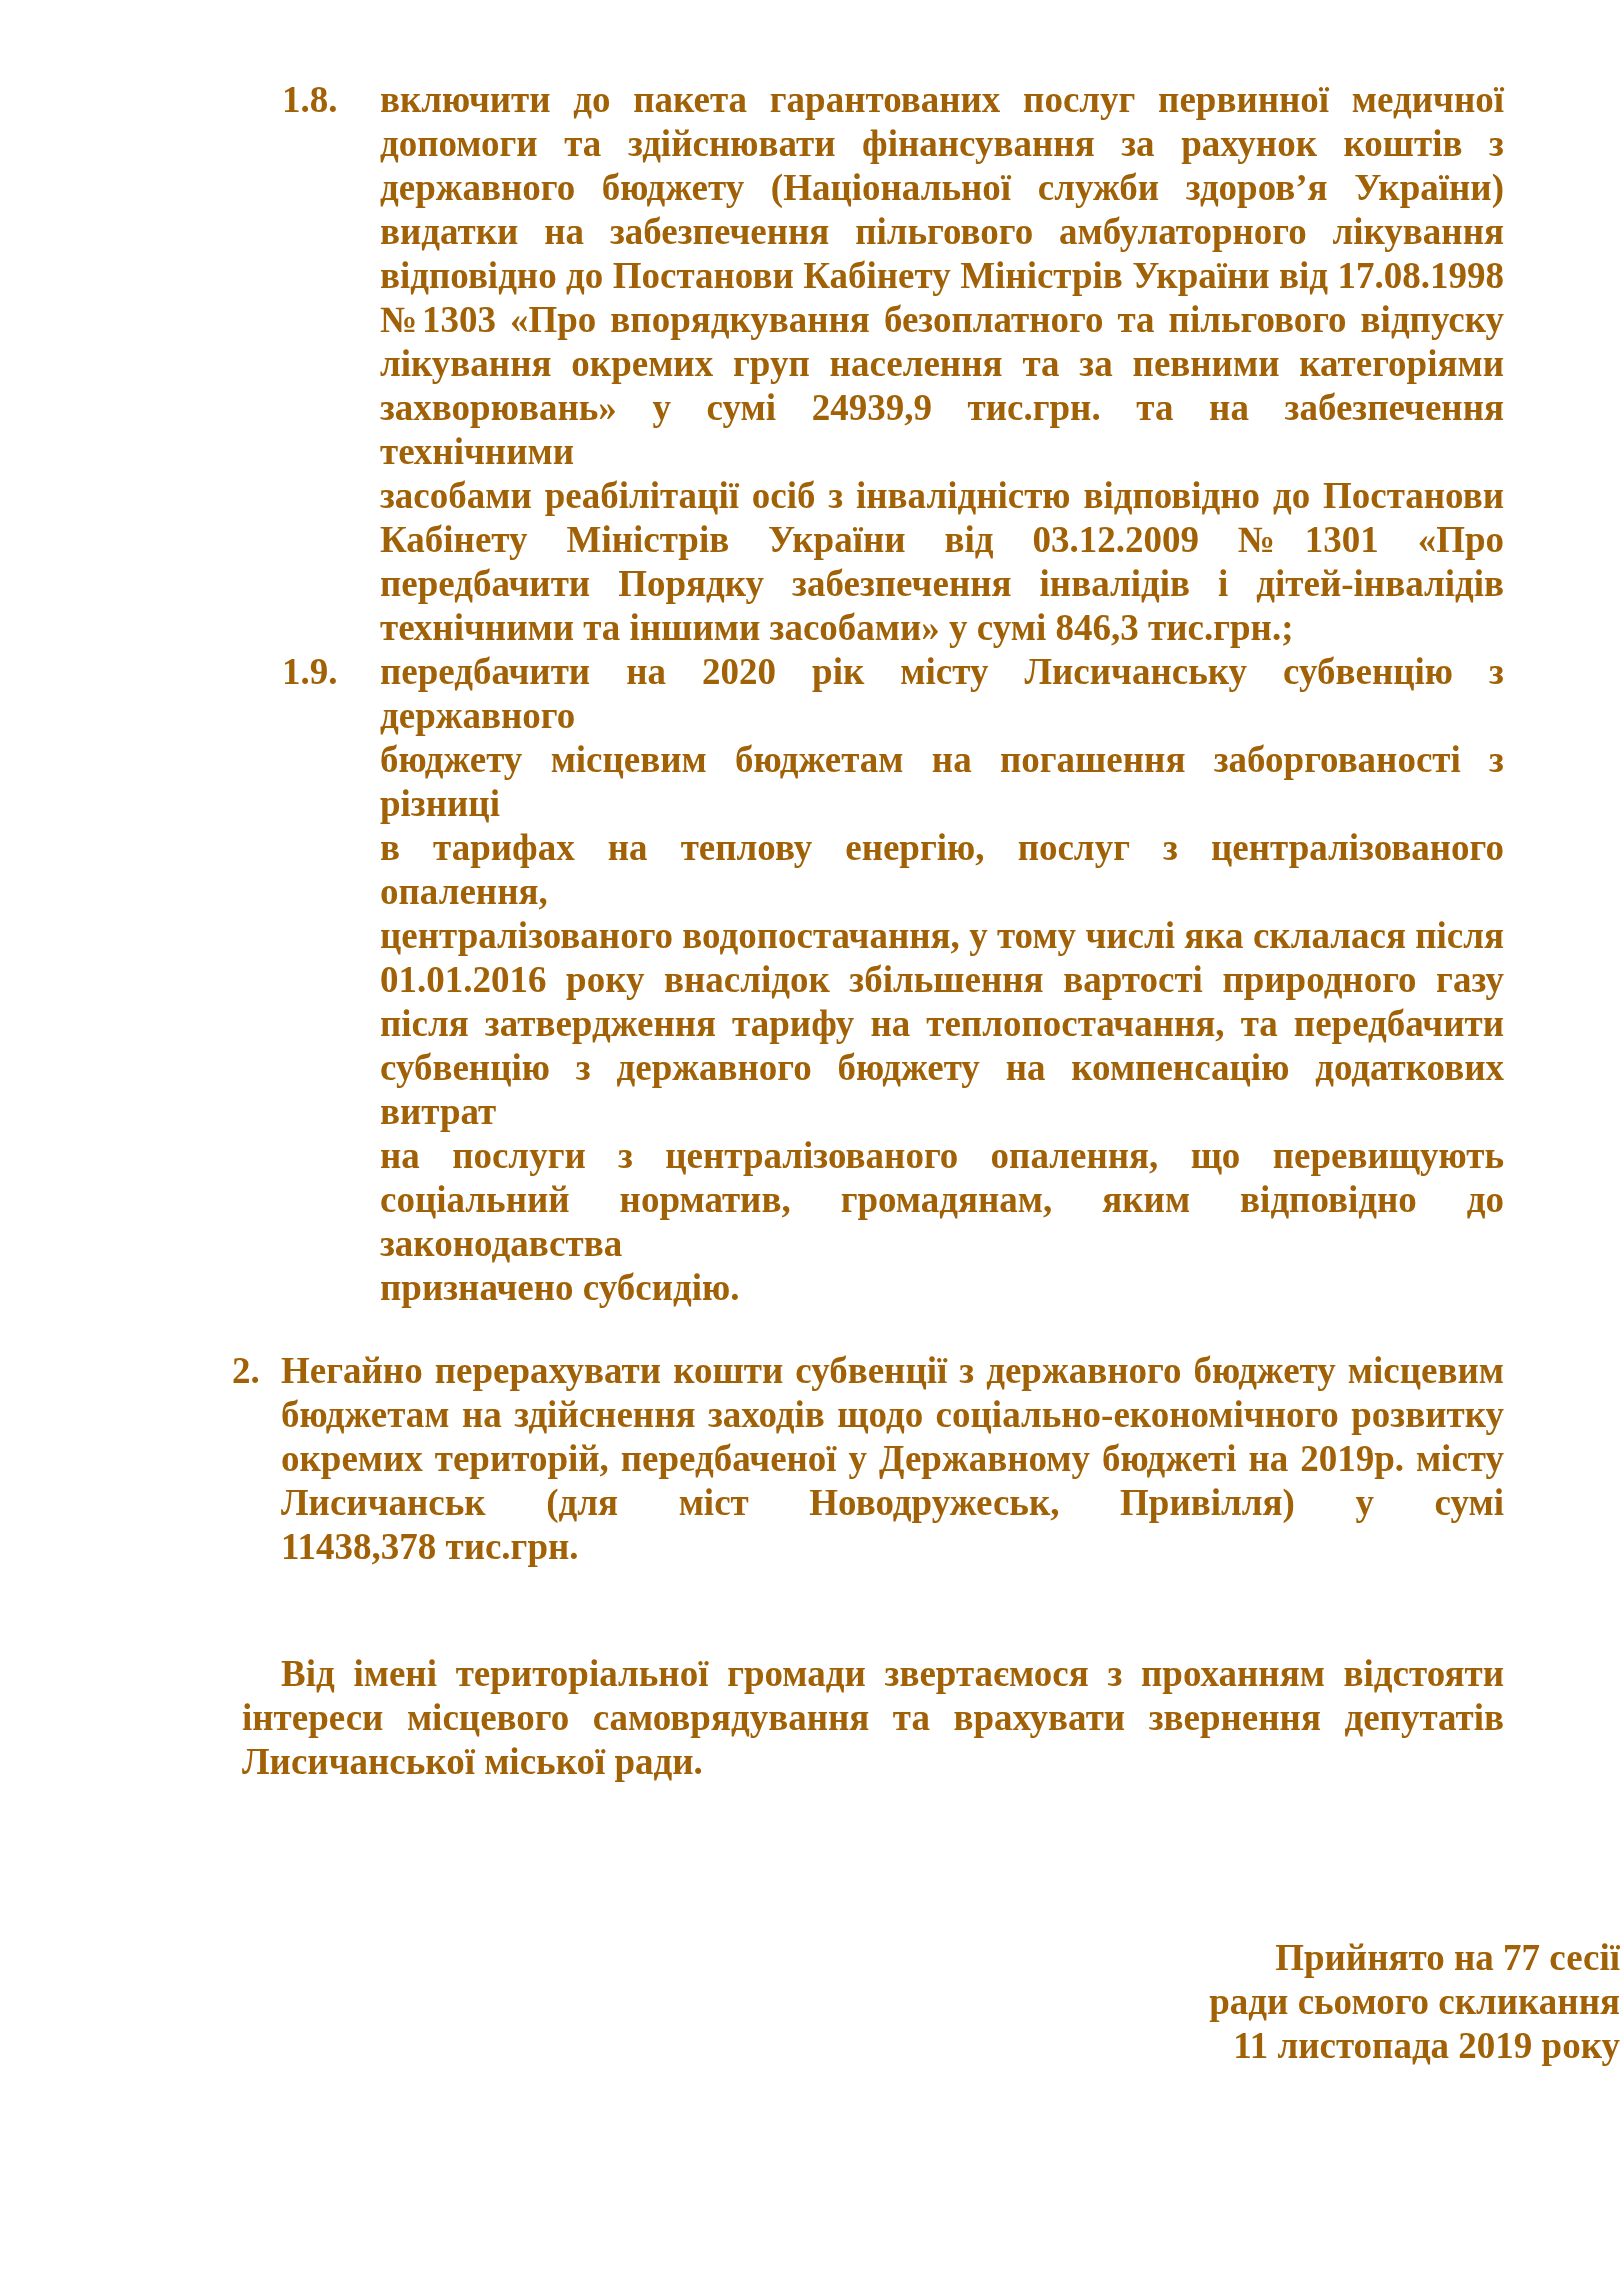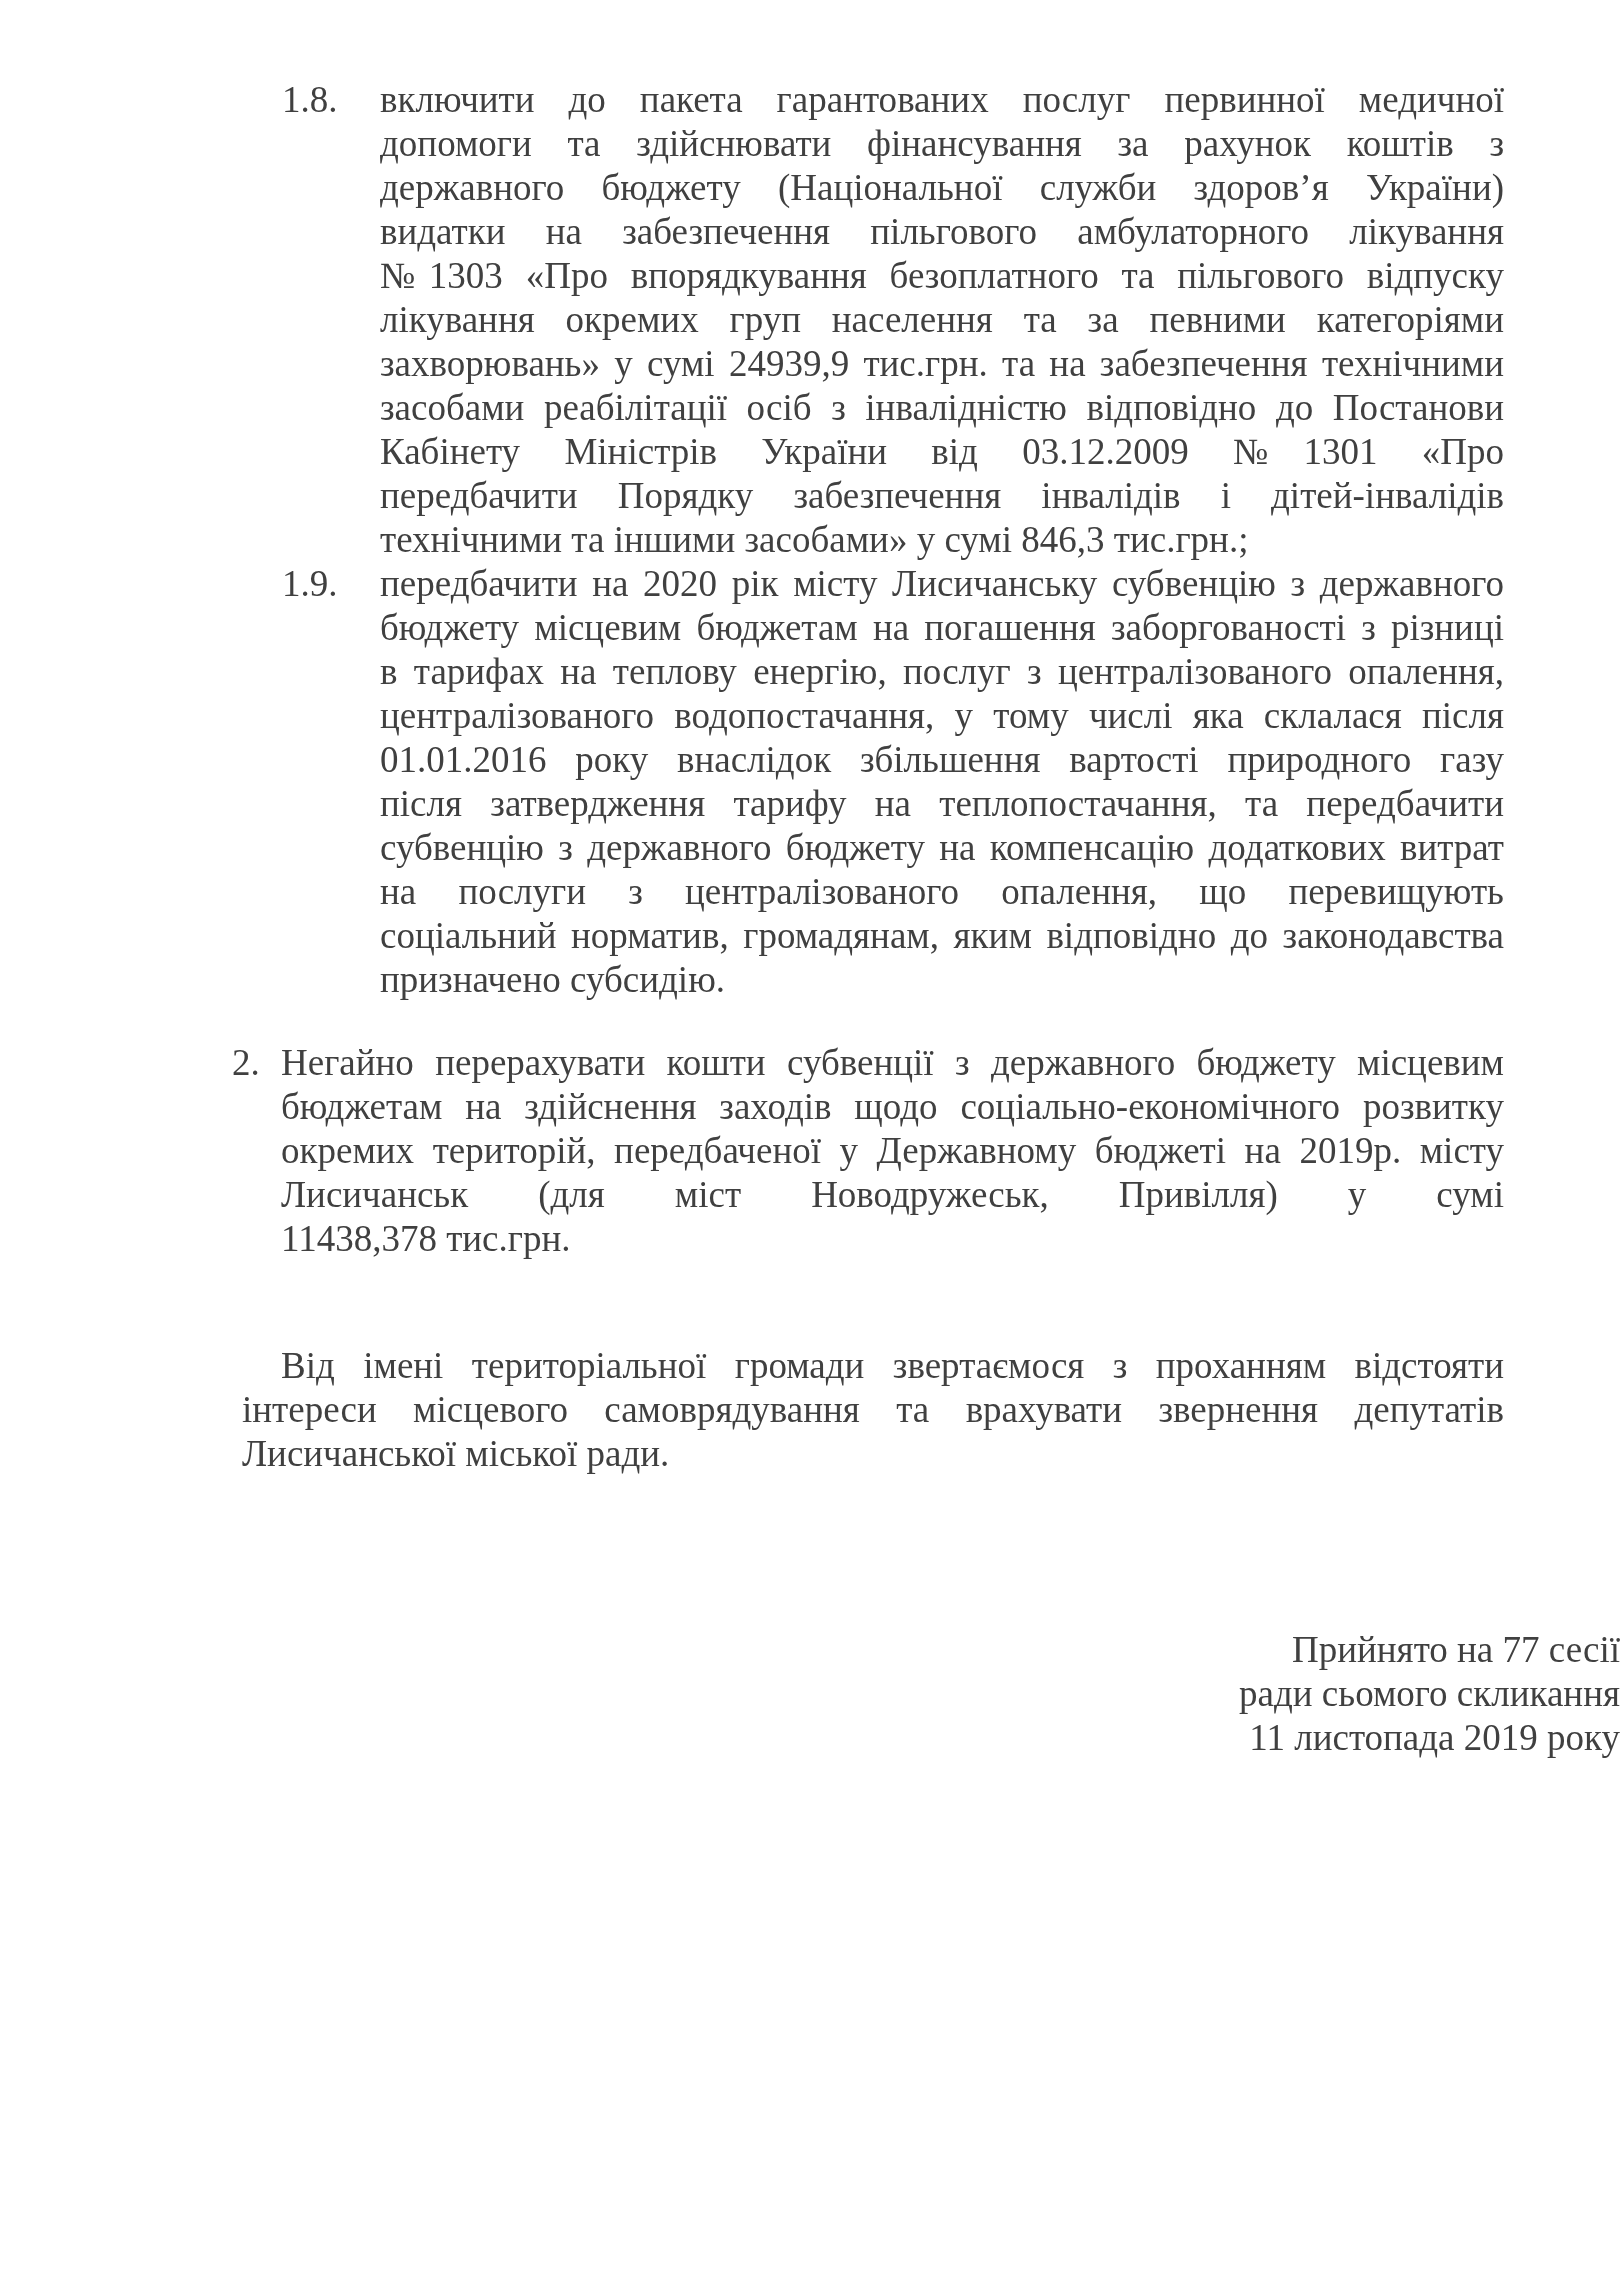--- a/index.html
+++ b/index.html
@@ -6,25 +6,26 @@
   html, body {
     margin: 0;
     padding: 0;
     background: #ffffff;
   }
   .page {
     position: relative;
     width: 1620px;
     height: 2119px;
     background: #ffffff;
-    color: #404040;
+    color: #a16207;
     font-family: "Liberation Serif", "DejaVu Serif", serif;
     font-size: 37px;
     line-height: 44px;
     overflow: hidden;
+    font-weight: bold;
   }
   .content {
     position: absolute;
     top: 78px;
     left: 0;
     right: 0;
   }
   .list-item { position: relative; }
   .list-item .num {
     position: absolute;
@@ -74,20 +75,21 @@
 <div class="page">
   <div class="content">
 
     <div class="list-item item-18">
       <span class="num">1.8.</span>
       <div class="body">
           <div class="line">включити до пакета гарантованих послуг первинної медичної</div>
           <div class="line">допомоги та здійснювати фінансування за рахунок коштів з</div>
           <div class="line">державного бюджету (Національної служби здоров’я України)</div>
           <div class="line">видатки на забезпечення пільгового амбулаторного лікування</div>
+          <div class="line">відповідно до Постанови Кабінету Міністрів України від 17.08.1998</div>
           <div class="line">№1303 «Про впорядкування безоплатного та пільгового відпуску</div>
           <div class="line">лікування окремих груп населення та за певними категоріями</div>
           <div class="line">захворювань» у сумі 24939,9 тис.грн. та на забезпечення технічними</div>
           <div class="line">засобами реабілітації осіб з інвалідністю відповідно до Постанови</div>
           <div class="line">Кабінету Міністрів України від 03.12.2009 №1301 «Про</div>
           <div class="line">передбачити Порядку забезпечення інвалідів і дітей-інвалідів</div>
           <div class="line">технічними та іншими засобами» у сумі 846,3 тис.грн.;</div>
         </div>
     </div>
 

